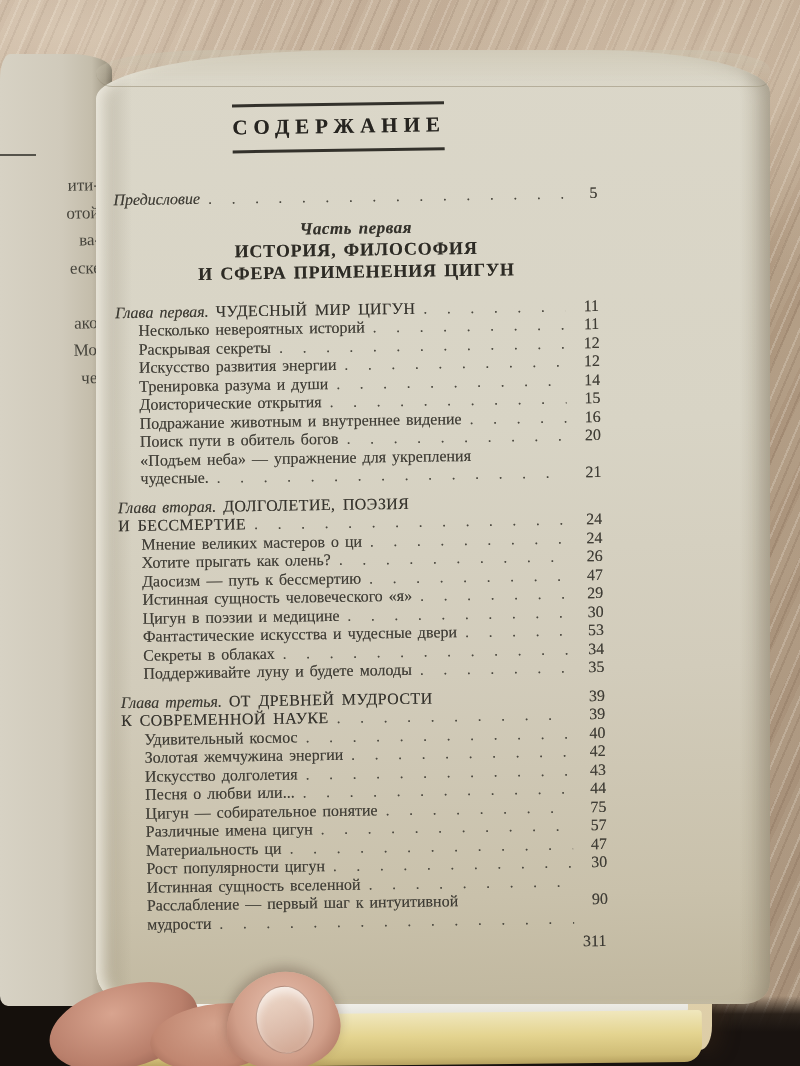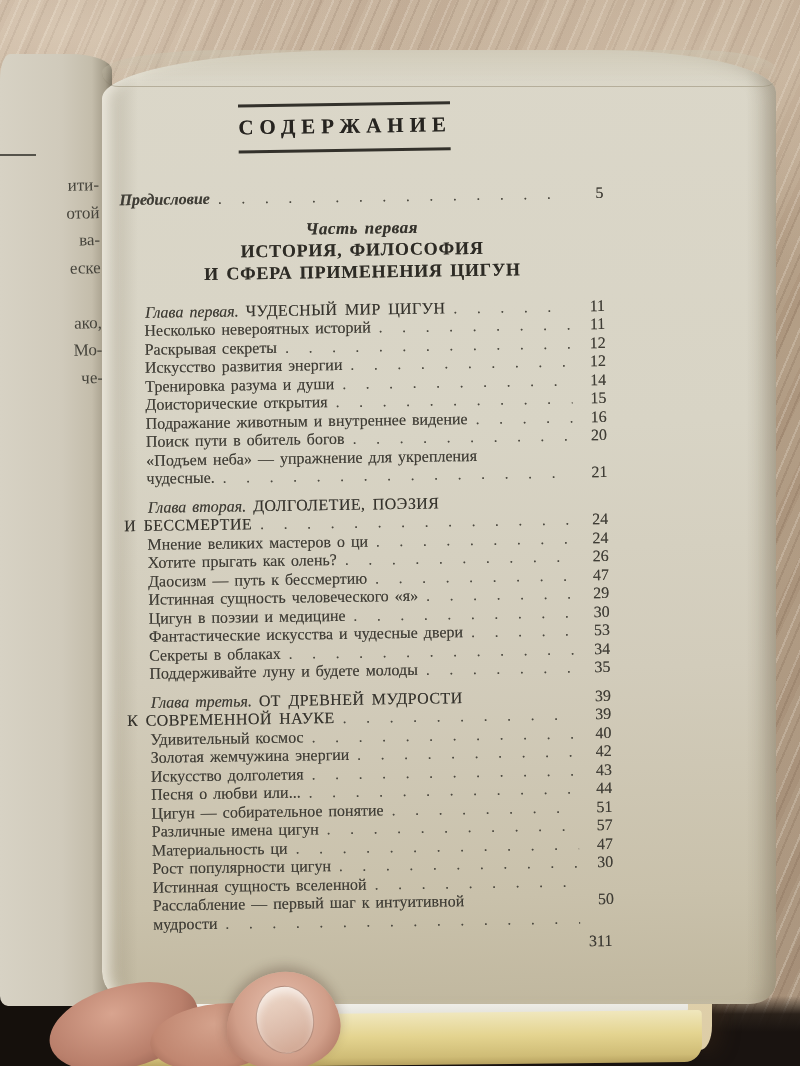--- a/index.html
+++ b/index.html
@@ -47,21 +47,21 @@
     background-image:
       radial-gradient(ellipse 26px 34px at 50% 36px,  #ae3d50 62%, rgba(174,61,80,0) 68%),
       radial-gradient(ellipse 26px 36px at 45% 158px, #a33647 62%, rgba(163,54,71,0) 68%),
       radial-gradient(ellipse 24px 34px at 55% 256px, #d8b96a 60%, rgba(216,185,106,0) 68%),
       radial-gradient(ellipse 22px 38px at 50% 412px, #d8a7a0 55%, rgba(216,167,160,0) 66%),
       radial-gradient(ellipse 24px 44px at 50% 716px, #d6b467 55%, rgba(214,180,103,0) 66%),
       radial-gradient(ellipse 22px 34px at 50% 800px, #dcb3a4 55%, rgba(220,179,164,0) 66%),
       radial-gradient(ellipse 24px 40px at 50% 878px, #d2ae62 55%, rgba(210,174,98,0) 66%),
       linear-gradient(180deg,#efe3c6,#e9dcc0 60%,#ddcda6);}
   
-  .main-page{left:102px;top:50px;width:674px;height:954px;z-index:6;
+  .main-page{left:96px;top:50px;width:674px;height:954px;z-index:6;
     border-radius:260px 180px 26px 36px / 48px 42px 22px 32px;
     background-image:
       linear-gradient(90deg, rgba(130,120,98,.34) 0, rgba(130,120,98,0) 36px),
       linear-gradient(270deg, rgba(140,128,105,.26) 0, rgba(140,128,105,0) 30px),
       linear-gradient(178deg, #dbd7c9 0%, #d8d4c5 40%, #d2ccbb 65%, #c9c1ab 88%, #c0b79e 100%);
     box-shadow:inset 16px 0 14px -8px rgba(252,250,240,.75), inset -20px 0 18px -12px rgba(120,108,88,.40);}
   .top-edges{position:absolute;left:0;top:0;width:100%;height:36px;
     border-radius:inherit;border-bottom:1px solid rgba(130,120,98,.35);
     background:linear-gradient(180deg, rgba(203,196,176,.6), rgba(203,196,176,0) 88%);}
   
@@ -74,23 +74,23 @@
   .tbox .t{font-size:21px;font-weight:bold;letter-spacing:6px;color:#262420;}
   .trow{display:flex;align-items:baseline;font-size:16px;line-height:18.5px;word-spacing:2px;}
   .trow.center{display:block;text-align:center;}
   .trow.part-label{margin-top:12px;font-style:italic;font-weight:bold;font-size:17px;line-height:20px;color:#34322c;letter-spacing:.5px;}
   .trow.part-title{font-weight:bold;font-size:18px;line-height:22px;letter-spacing:.8px;color:#2d2b25;}
   .trow.part-title.last{margin-bottom:18px;}
   .trow.chapter{margin-top:10px;}
   .trow.chapter.first{margin-top:0;}
   .trow.chapter .lbl,.trow.chapter-cont .lbl{letter-spacing:.4px;word-spacing:3px;color:#35332d;}
   .trow.sub{padding-left:23px;}
-  .pfx{font-style:italic;margin-right:7px;white-space:nowrap;color:#3c3a33;margin-left:24px;}
+  .pfx{font-style:italic;margin-right:7px;white-space:nowrap;color:#3c3a33;}
   .lbl{white-space:nowrap;}
-  .entry.italic .lbl, .trow.italic .lbl{font-style:italic;font-weight:bold;}
+  .entry.italic .lbl, .trow.italic .lbl{font-style:italic;}
   .dots{flex:1;min-width:0;overflow:hidden;white-space:nowrap;
     padding:0 6px 0 8px;color:#4b4940;letter-spacing:7px;font-size:15px;}
   .dots::after{content:". . . . . . . . . . . . . . . . . . . . . . . . . . . . . . . . . . . .";}
   .dots.nodots::after{content:"";}
   .pg{width:32px;text-align:right;margin-left:2px;white-space:nowrap;}
   .folio{margin-top:5px;text-align:right;padding-right:2px;font-size:16px;color:#3b3933;}
   
   .finger-a{left:48px;top:986px;width:152px;height:82px;z-index:9;
     background:radial-gradient(ellipse at 45% 30%, #d8a48f, #b97f6b 60%, #8a5747 95%);
     border-radius:48% 52% 45% 55%;transform:rotate(-17deg);}
@@ -276,21 +276,21 @@
           <span class="pg">43</span>
         </div>
         <div class="trow sub">
           <span class="lbl">Песня о любви или...</span>
           <span class="dots"></span>
           <span class="pg">44</span>
         </div>
         <div class="trow sub">
           <span class="lbl">Цигун — собирательное понятие</span>
           <span class="dots"></span>
-          <span class="pg">51</span>
+          <span class="pg">75</span>
         </div>
         <div class="trow sub">
           <span class="lbl">Различные имена цигун</span>
           <span class="dots"></span>
           <span class="pg">57</span>
         </div>
         <div class="trow sub">
           <span class="lbl">Материальность ци</span>
           <span class="dots"></span>
           <span class="pg">47</span>
@@ -301,21 +301,21 @@
           <span class="pg">30</span>
         </div>
         <div class="trow sub">
           <span class="lbl">Истинная сущность вселенной</span>
           <span class="dots"></span>
           <span class="pg"></span>
         </div>
         <div class="trow sub">
           <span class="lbl">Расслабление — первый шаг к интуитивной</span>
           <span class="dots nodots"></span>
-          <span class="pg">50</span>
+          <span class="pg">90</span>
         </div>
         <div class="trow sub">
           <span class="lbl">мудрости</span>
           <span class="dots"></span>
           <span class="pg"></span>
         </div>
       </div>
     <div class="folio">311</div>
   </div>
 </div>

